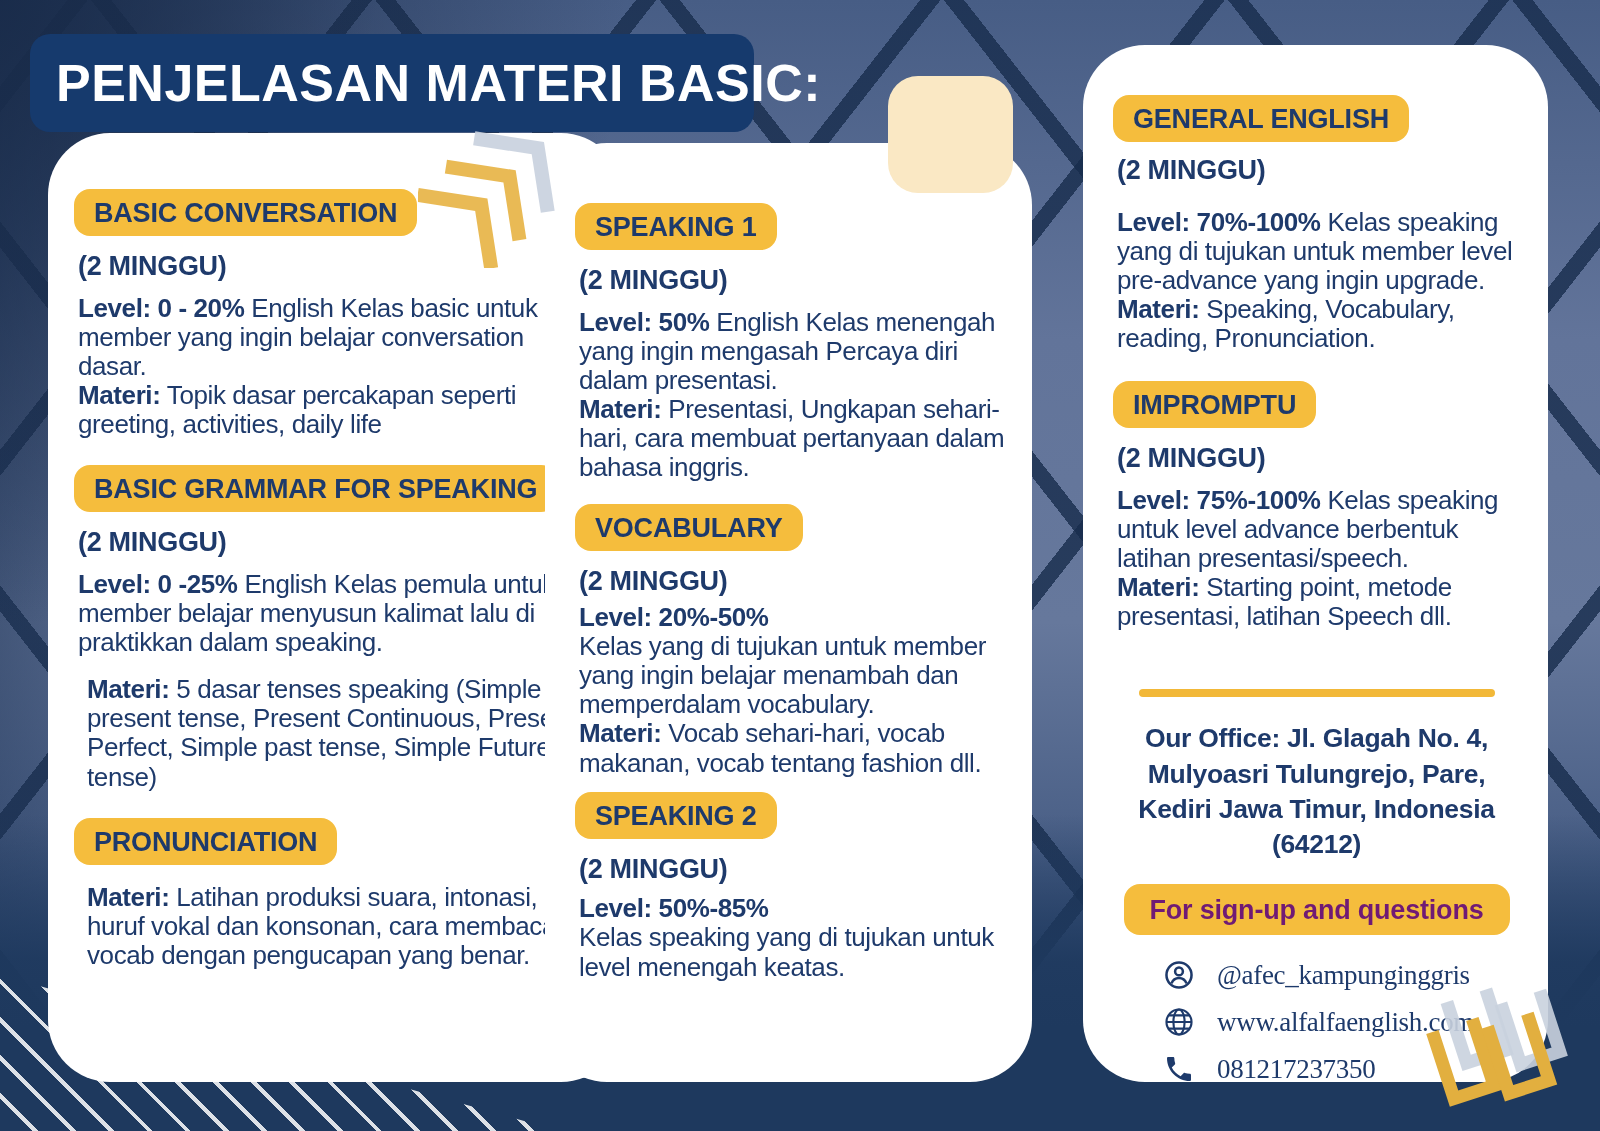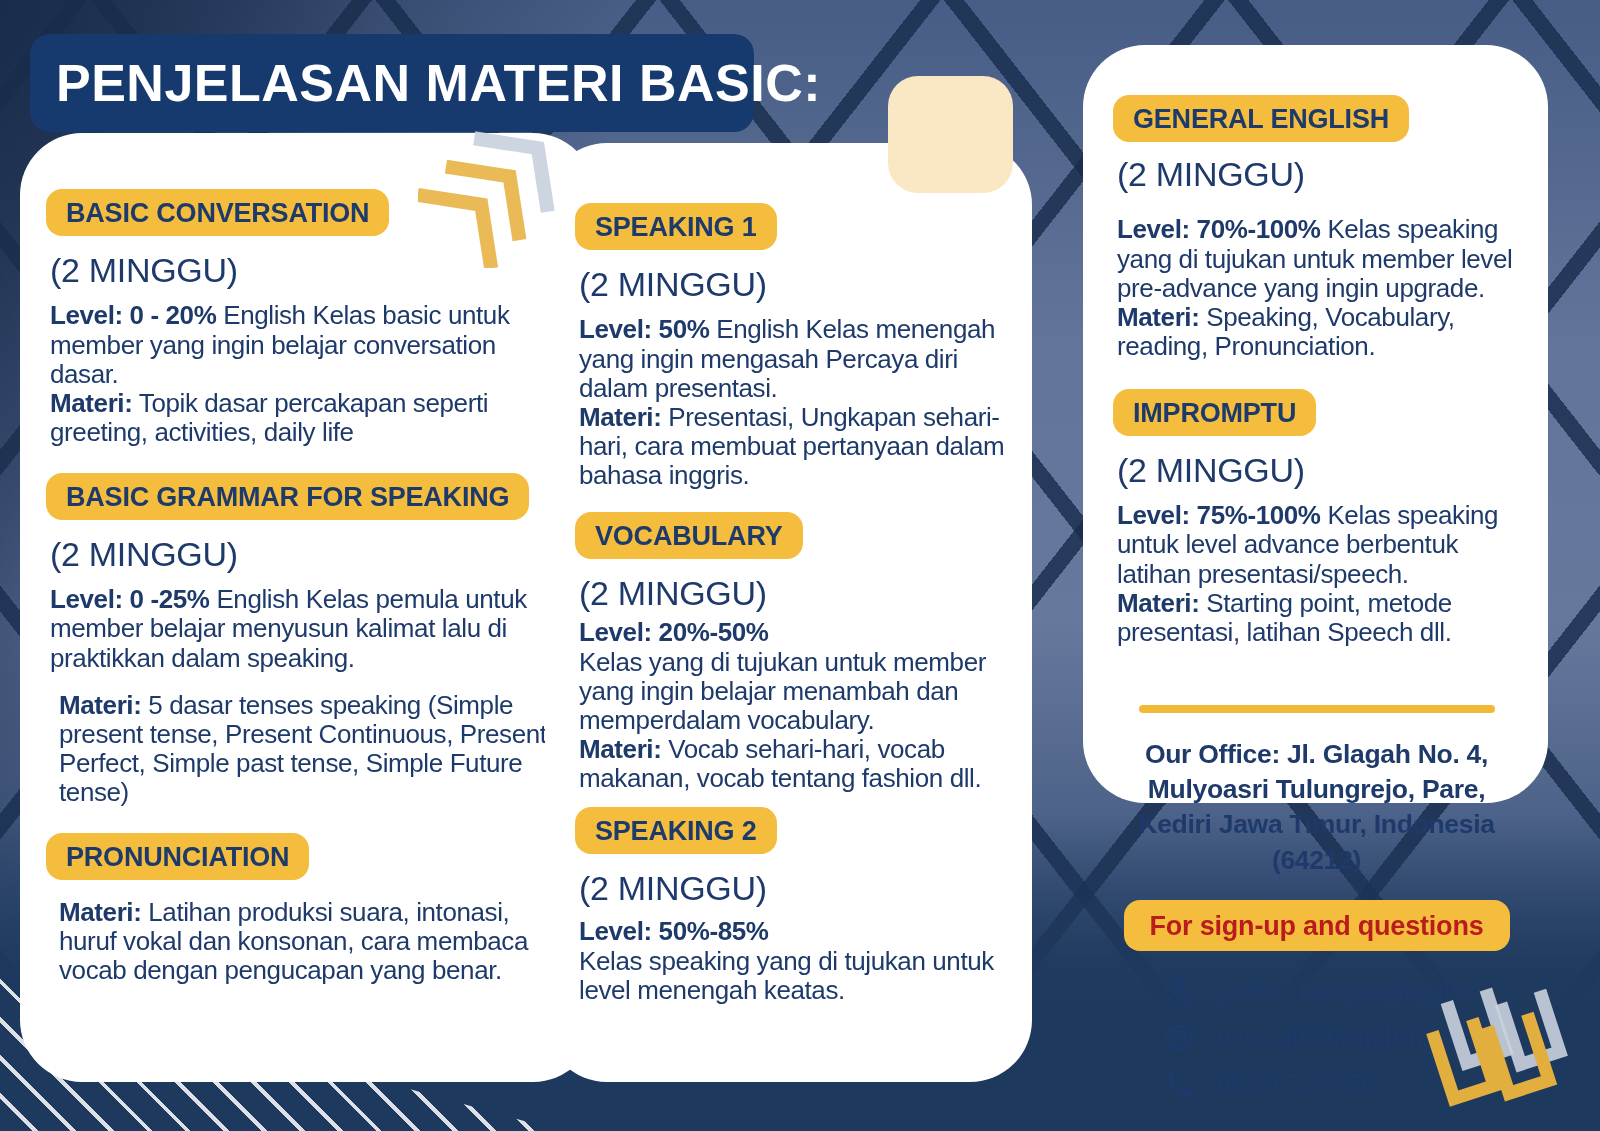--- a/index.html
+++ b/index.html
@@ -43,46 +43,46 @@
     color:#ffffff; font-weight:700; font-size:52px; letter-spacing:.5px;
     display:flex; align-items:center; padding-left:26px;
     white-space:nowrap;
   }
 
   
   .card {
     position:absolute; background:#ffffff; border-radius:62px; z-index:2;
     color:#1e3a6b;
   }
-  .card-left  { left:20px;   top:133px; width:575px; height:949px;  padding:56px 30px 0 26px; }
+  .card-left  { left:48px;   top:133px; width:575px; height:949px;  padding:56px 30px 0 26px; }
   .card-mid   { left:545px;  top:143px; width:487px; height:939px;  padding:60px 24px 0 30px; }
-  .card-right { left:1083px; top:45px;  width:465px; height:758px; padding:50px 28px 0 30px; }
+  .card-right { left:1083px; top:45px;  width:465px; height:1037px; padding:50px 28px 0 30px; }
 
   .badge {
     display:inline-block; background:#F5BD3D; color:#1e3a6b;
     font-weight:700; font-size:27px; line-height:1; letter-spacing:-.2px;
     padding:11px 20px 9px; border-radius:16px;
   }
-  .dur { font-size:34px; line-height:1.1; margin:16px 0 0 4px; letter-spacing:-.3px; }
+  .dur { font-size:27px; line-height:1.1; margin:16px 0 0 4px; letter-spacing:-.3px;font-weight:bold; }
   .txt { font-size:26px; line-height:1.12; margin:12px 0 0 4px; letter-spacing:-.4px; }
   .txt.cont { margin-top:0; }
   .txt b { font-weight:700; }
 
   .card-left  .sec + .sec { margin-top:26px; }
   .card-mid   .s2 { margin-top:22px; }
   .card-mid   .s3 { margin-top:14px; }
   .card-right .s2 { margin-top:28px; }
   .gap-top { margin-top:18px;margin-left:13px; }
 
   
   .divider { width:356px; height:8px; border-radius:4px; background:#F2B838; margin:58px auto 0; }
   .office  { font-weight:700; text-align:center; font-size:26.5px; line-height:1.33;
              letter-spacing:-.3px; margin:24px auto 0; width:400px; }
   .signup  { display:block; width:max-content; margin:22px auto 0;
-             background:#F5BD3D; color:#b91c1c; font-weight:700; font-size:27px;
+             background:#F5BD3D; color:#701a75; font-weight:700; font-size:27px;
              letter-spacing:-.2px; padding:11px 26px 9px; border-radius:16px; }
   .contacts { margin:24px 0 0 50px; display:flex; flex-direction:column; gap:15px;font-family:Liberation Serif, serif; }
   .contact  { display:flex; align-items:center; gap:22px; }
   .cicon svg { width:32px; height:32px; display:block; }
   .cval { font-size:27px; letter-spacing:-.3px; }
 </style>
 </head>
 <body>
 
 <div class="poster">

